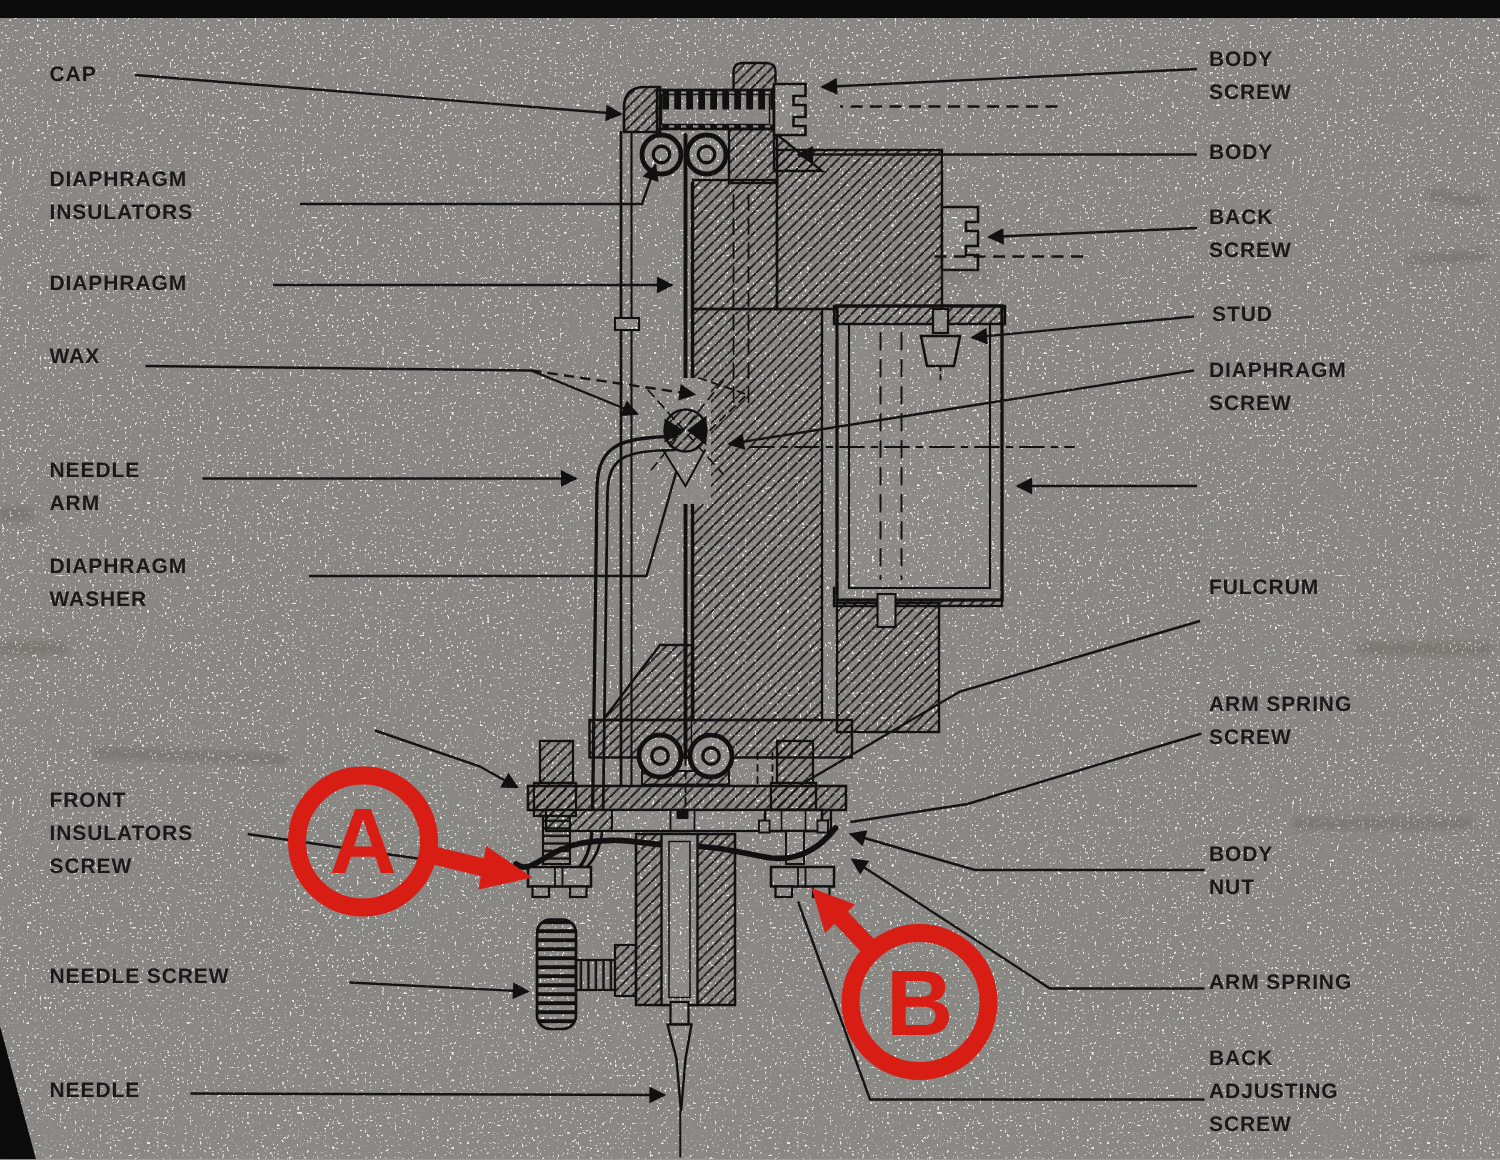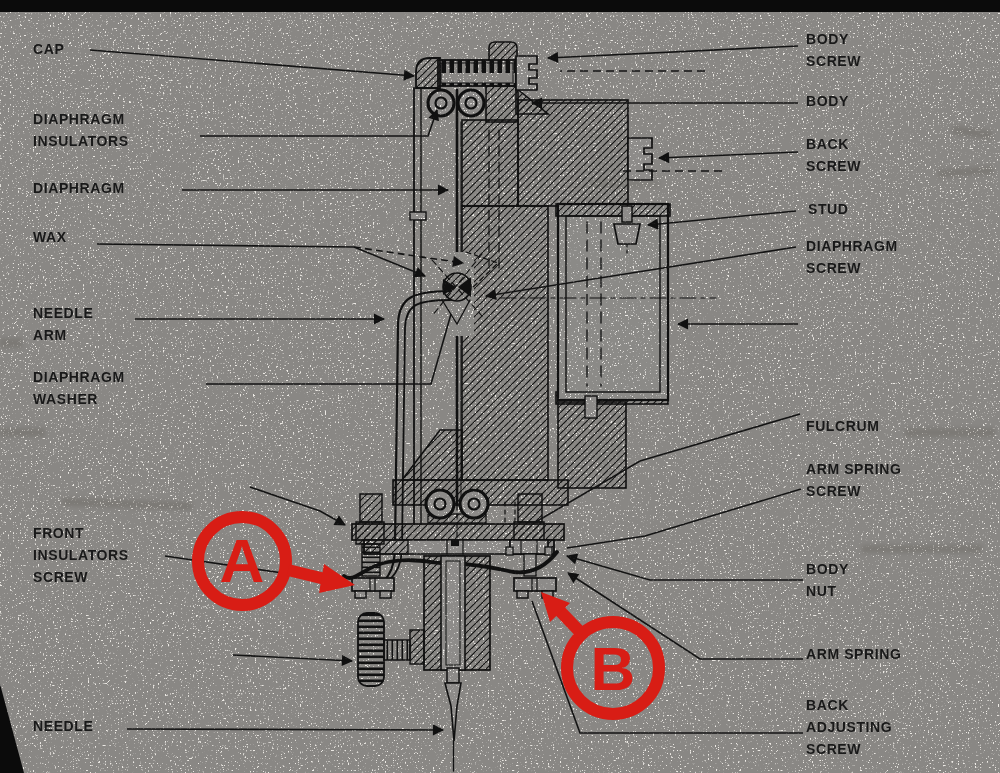--- a/index.html
+++ b/index.html
@@ -274,31 +274,32 @@
 INSULATORS</div>
   <div class="lbl" style="left:33px;top:177px">DIAPHRAGM</div>
   <div class="lbl" style="left:33px;top:226px">WAX</div>
   <div class="lbl" style="left:33px;top:302px">NEEDLE
 ARM</div>
   <div class="lbl" style="left:33px;top:366px">DIAPHRAGM
 WASHER</div>
   <div class="lbl" style="left:33px;top:522px">FRONT
 INSULATORS
 SCREW</div>
+  <div class="lbl" style="left:33px;top:639px">NEEDLE SCREW</div>
   <div class="lbl" style="left:33px;top:715px">NEEDLE</div>
 
   <div class="lbl" style="left:806px;top:28px">BODY
 SCREW</div>
   <div class="lbl" style="left:806px;top:90px">BODY</div>
   <div class="lbl" style="left:806px;top:133px">BACK
 SCREW</div>
   <div class="lbl" style="left:808px;top:198px">STUD</div>
   <div class="lbl" style="left:806px;top:235px">DIAPHRAGM
 SCREW</div>
-  <div class="lbl" style="left:806px;top:415px">FULCRUM</div>
+  <div class="lbl" style="left:806px;top:380px">FULCRUM</div>
   <div class="lbl" style="left:806px;top:458px">ARM SPRING
 SCREW</div>
   <div class="lbl" style="left:806px;top:558px">BODY
 NUT</div>
   <div class="lbl" style="left:806px;top:643px">ARM SPRING</div>
   <div class="lbl" style="left:806px;top:694px">BACK
 ADJUSTING
 SCREW</div>
 
 </div>

